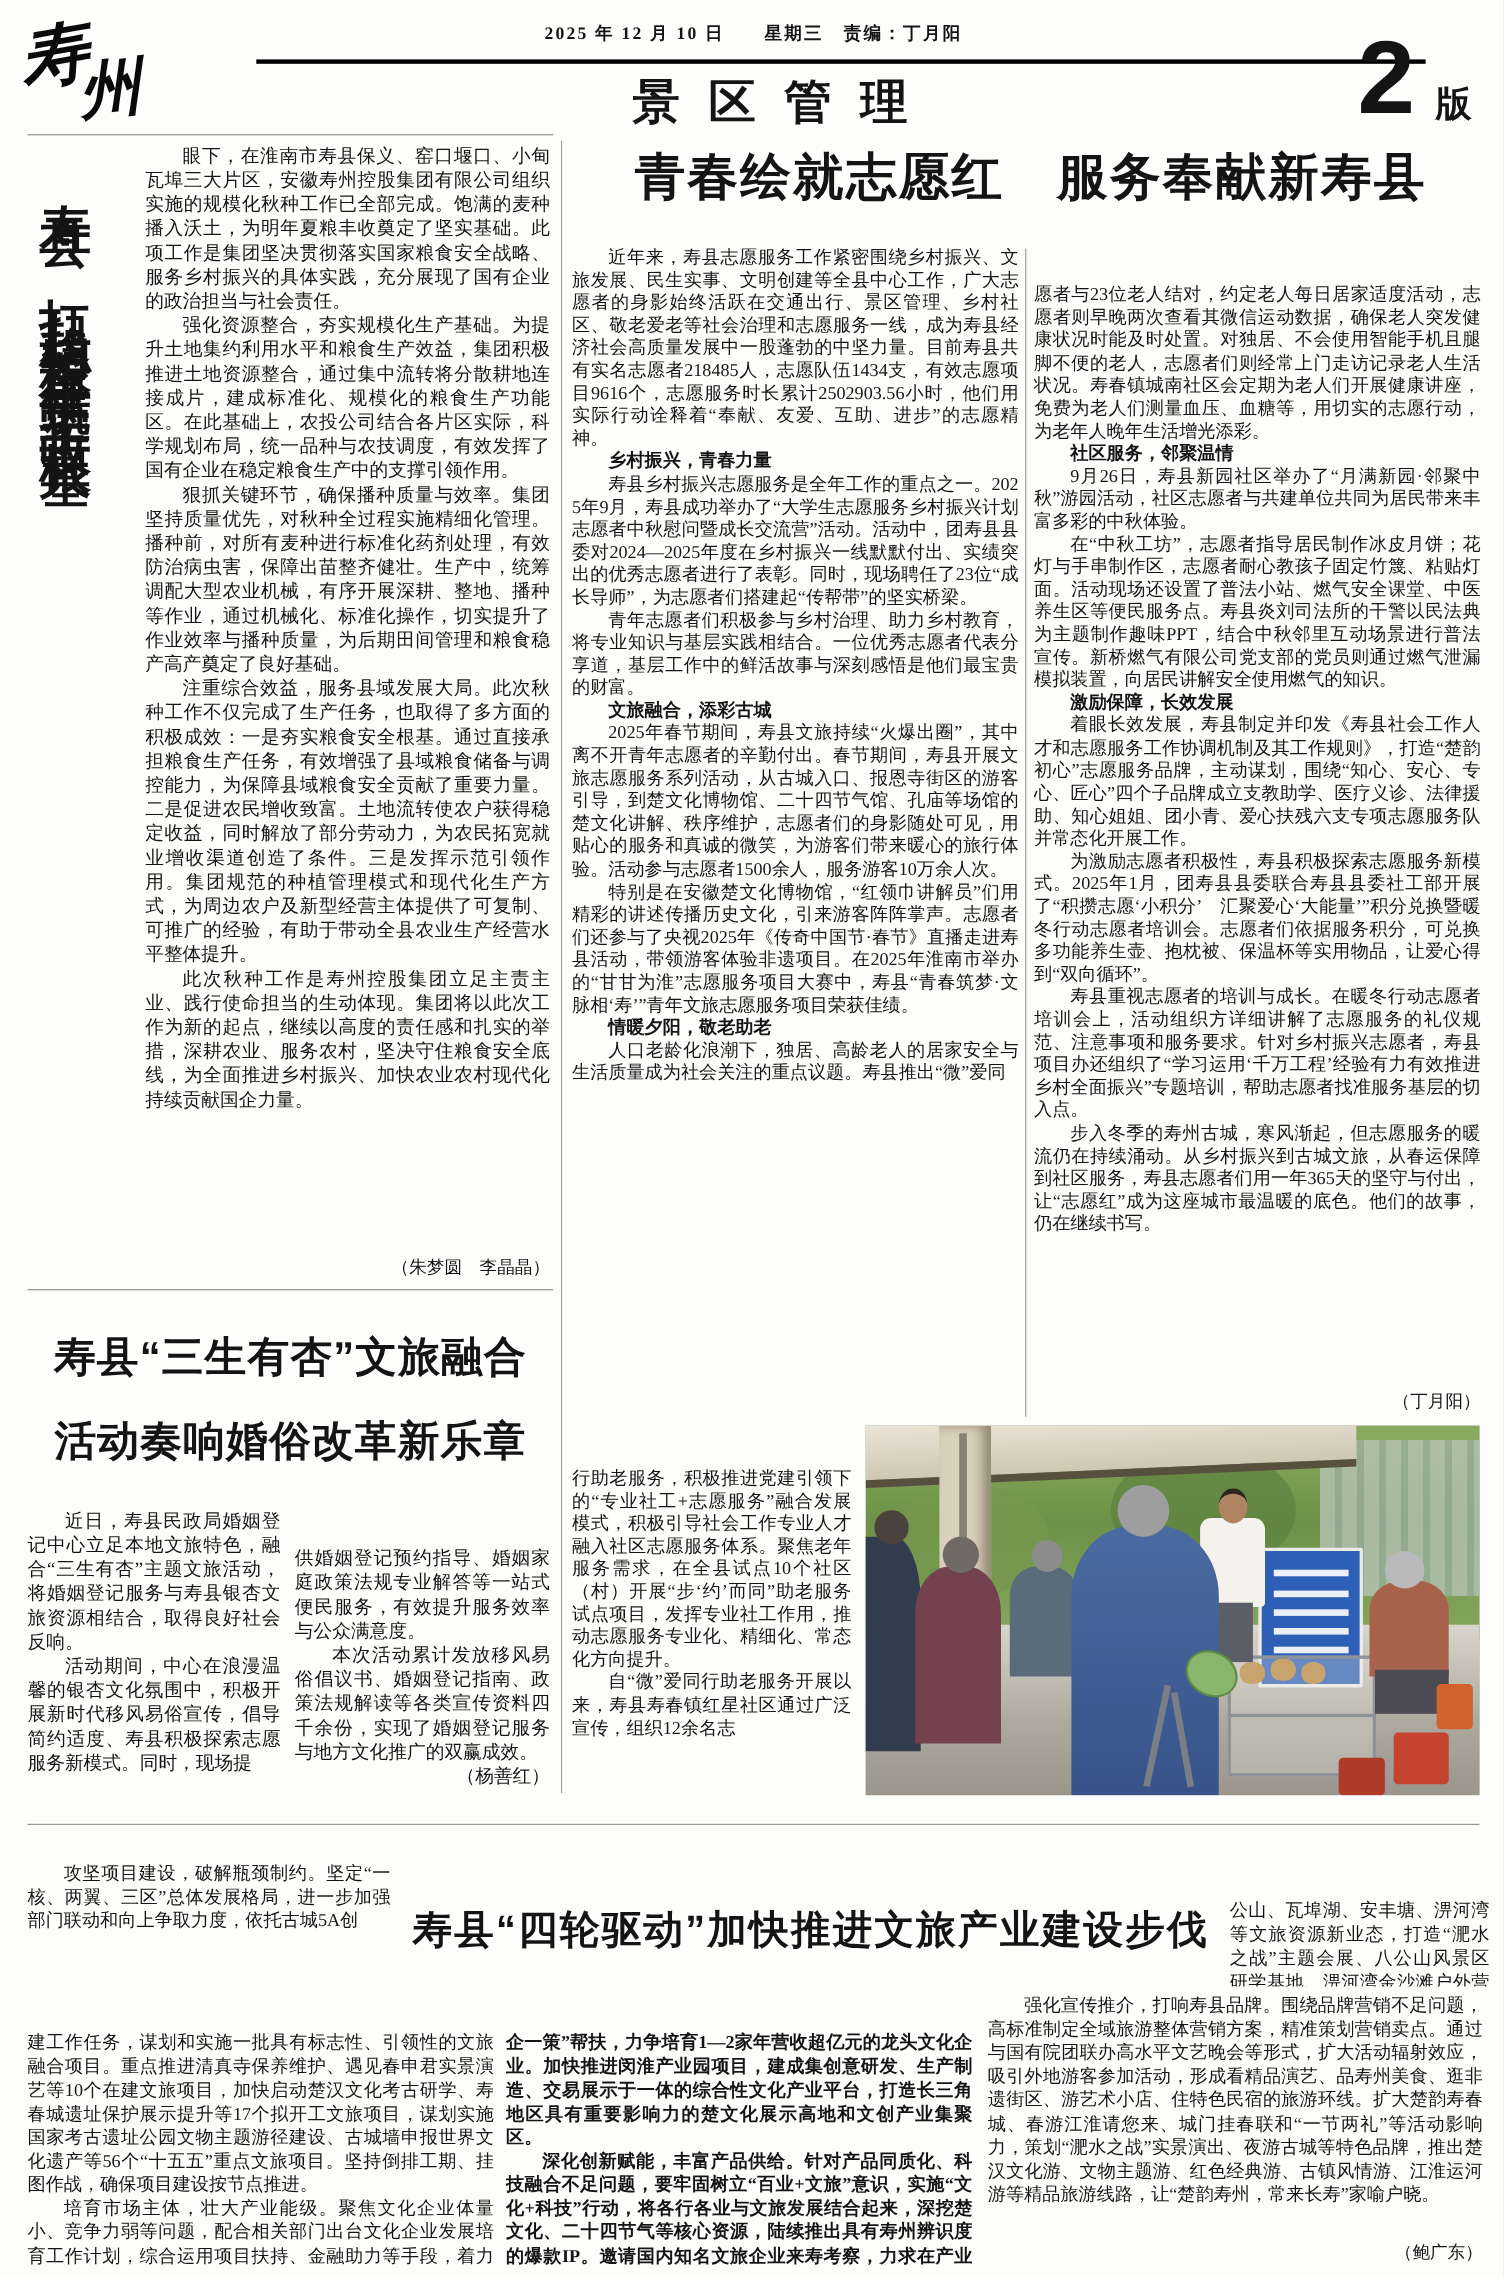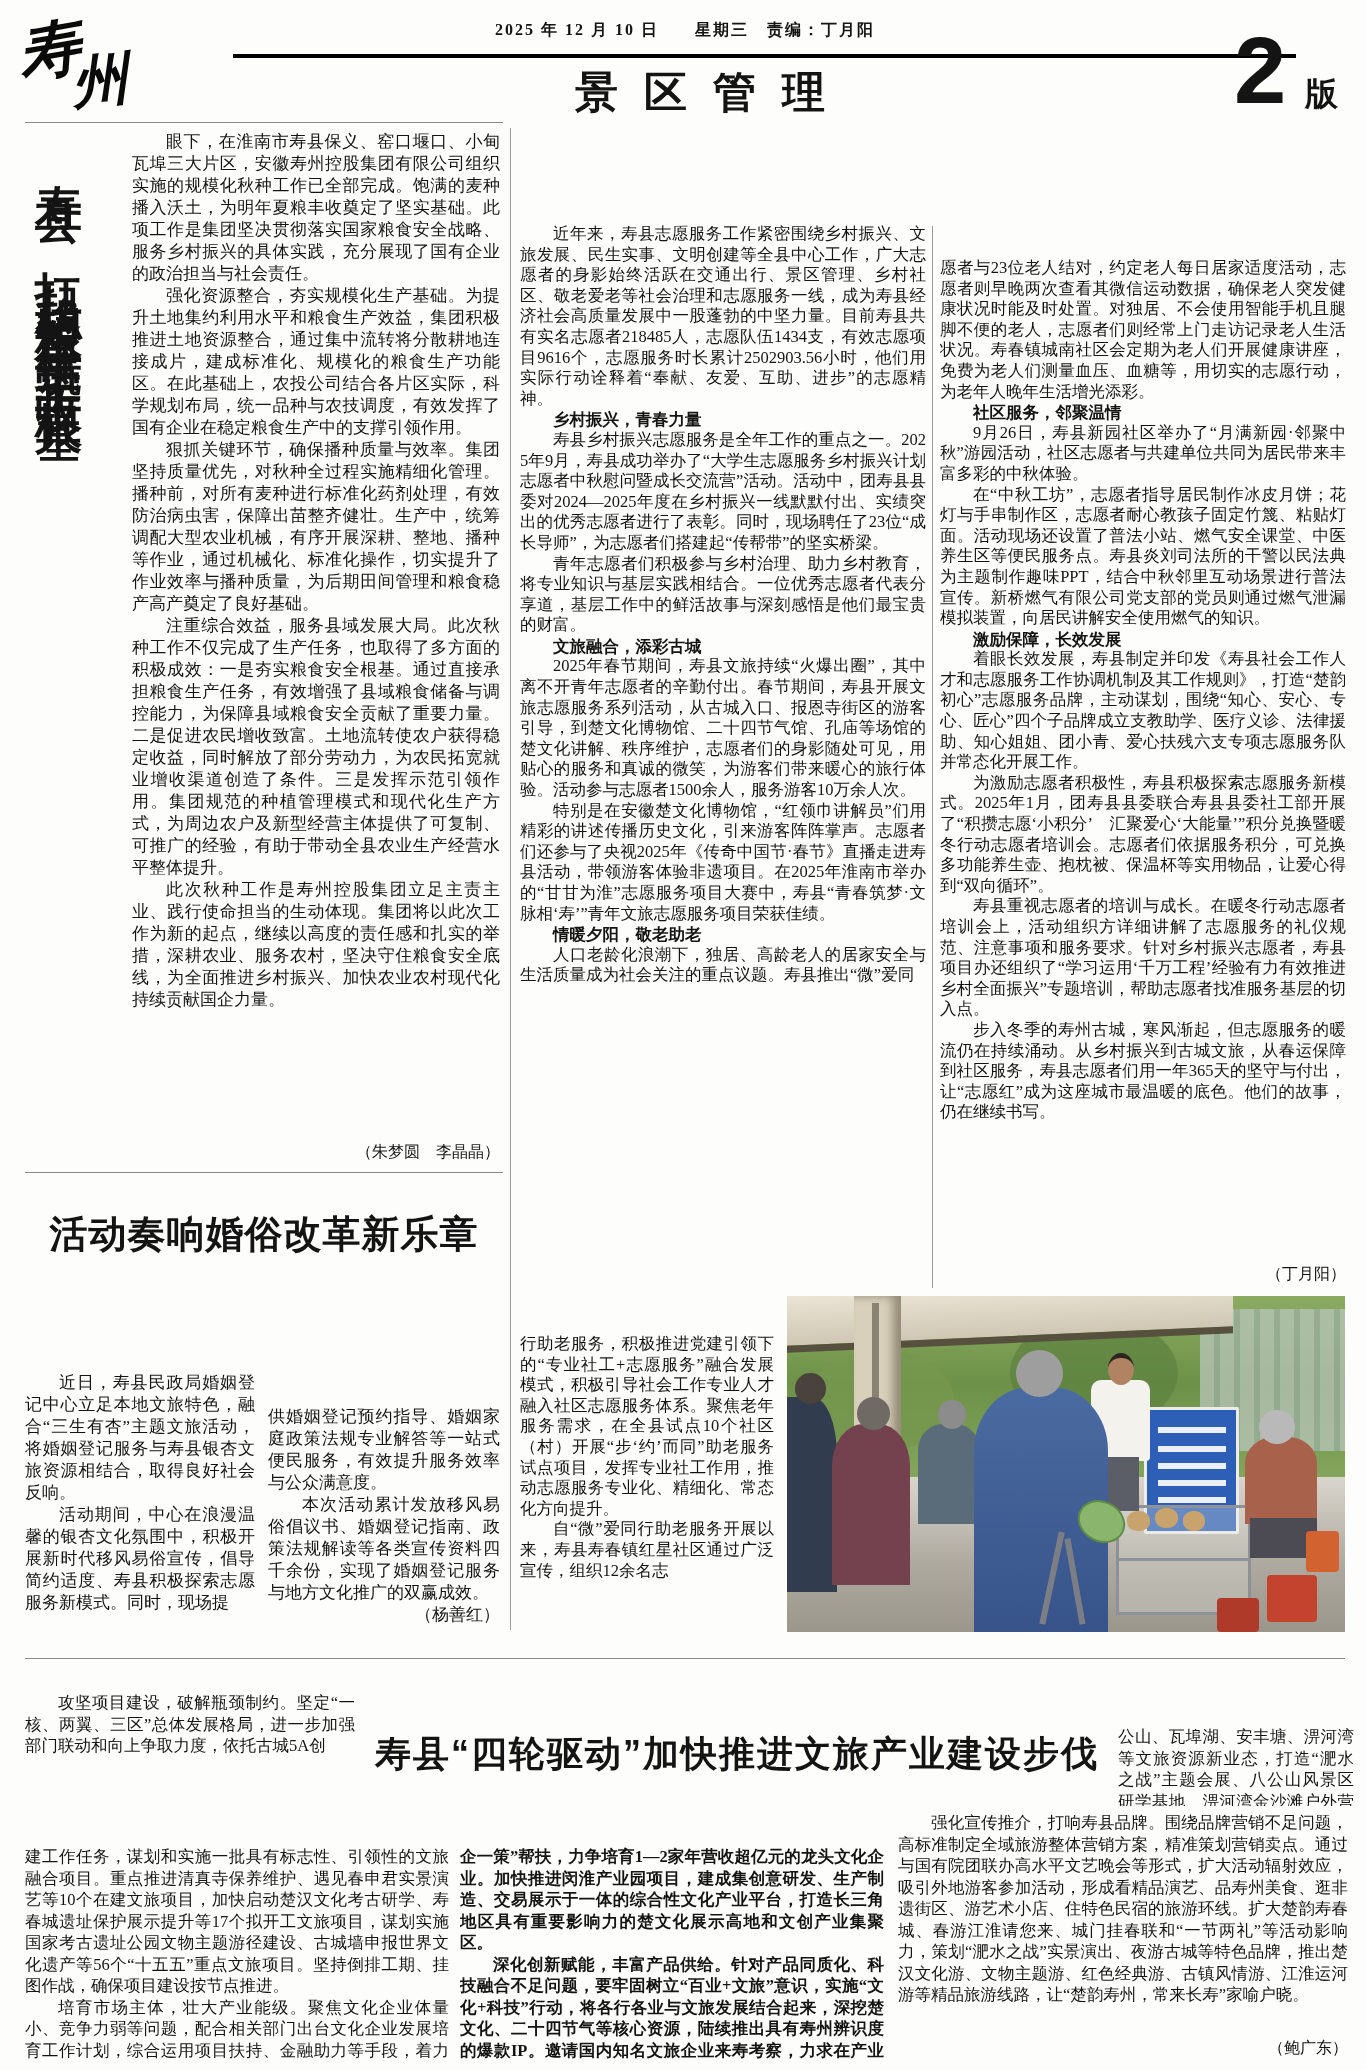--- a/index.html
+++ b/index.html
@@ -98,33 +98,35 @@
       <p class="para p">眼下，在淮南市寿县保义、窑口堰口、小甸瓦埠三大片区，安徽寿州控股集团有限公司组织实施的规模化秋种工作已全部完成。饱满的麦种播入沃土，为明年夏粮丰收奠定了坚实基础。此项工作是集团坚决贯彻落实国家粮食安全战略、服务乡村振兴的具体实践，充分展现了国有企业的政治担当与社会责任。</p>
       <p class="para p">强化资源整合，夯实规模化生产基础。为提升土地集约利用水平和粮食生产效益，集团积极推进土地资源整合，通过集中流转将分散耕地连接成片，建成标准化、规模化的粮食生产功能区。在此基础上，农投公司结合各片区实际，科学规划布局，统一品种与农技调度，有效发挥了国有企业在稳定粮食生产中的支撑引领作用。</p>
       <p class="para p">狠抓关键环节，确保播种质量与效率。集团坚持质量优先，对秋种全过程实施精细化管理。播种前，对所有麦种进行标准化药剂处理，有效防治病虫害，保障出苗整齐健壮。生产中，统筹调配大型农业机械，有序开展深耕、整地、播种等作业，通过机械化、标准化操作，切实提升了作业效率与播种质量，为后期田间管理和粮食稳产高产奠定了良好基础。</p>
       <p class="para p">注重综合效益，服务县域发展大局。此次秋种工作不仅完成了生产任务，也取得了多方面的积极成效：一是夯实粮食安全根基。通过直接承担粮食生产任务，有效增强了县域粮食储备与调控能力，为保障县域粮食安全贡献了重要力量。二是促进农民增收致富。土地流转使农户获得稳定收益，同时解放了部分劳动力，为农民拓宽就业增收渠道创造了条件。三是发挥示范引领作用。集团规范的种植管理模式和现代化生产方式，为周边农户及新型经营主体提供了可复制、可推广的经验，有助于带动全县农业生产经营水平整体提升。</p>
       <p class="para p">此次秋种工作是寿州控股集团立足主责主业、践行使命担当的生动体现。集团将以此次工作为新的起点，继续以高度的责任感和扎实的举措，深耕农业、服务农村，坚决守住粮食安全底线，为全面推进乡村振兴、加快农业农村现代化持续贡献国企力量。</p>
     </div>
   <div class="abs byline" style="left:132px;top:1142px;width:368px;">（朱梦圆　李晶晶）</div>
   <div class="abs hrule" style="left:25px;top:1172px;width:478px;"></div>
 
   <div class="abs mar-headline h-sans">
+    <div>寿县“三生有杏”文旅融合</div>
     <div>活动奏响婚俗改革新乐章</div>
   </div>
   <div class="abs col f-mar" style="left:25px;top:1372px;width:230px;height:262px;">
       <p class="para p">近日，寿县民政局婚姻登记中心立足本地文旅特色，融合“三生有杏”主题文旅活动，将婚姻登记服务与寿县银杏文旅资源相结合，取得良好社会反响。</p>
       <p class="para p">活动期间，中心在浪漫温馨的银杏文化氛围中，积极开展新时代移风易俗宣传，倡导简约适度、寿县积极探索志愿服务新模式。同时，现场提</p>
     </div>
   <div class="abs col f-mar" style="left:268px;top:1372px;width:232px;height:262px;">
       <p class="para cont">供婚姻登记预约指导、婚姻家庭政策法规专业解答等一站式便民服务，有效提升服务效率与公众满意度。</p>
       <p class="para p">本次活动累计发放移风易俗倡议书、婚姻登记指南、政策法规解读等各类宣传资料四千余份，实现了婚姻登记服务与地方文化推广的双赢成效。</p>
       <p class="para sign">（杨善红）</p>
     </div>
 
   <div class="abs vrule" style="left:510px;top:128px;height:1502px;"></div>
+  <div class="abs vol-headline h-serif">青春绘就志愿红　服务奉献新寿县</div>
   <div class="abs vrule" style="left:932px;top:226px;height:1062px;"></div>
   <div class="abs col f-main" style="left:520px;top:224px;width:406px;height:1052px;">
       <p class="para p">近年来，寿县志愿服务工作紧密围绕乡村振兴、文旅发展、民生实事、文明创建等全县中心工作，广大志愿者的身影始终活跃在交通出行、景区管理、乡村社区、敬老爱老等社会治理和志愿服务一线，成为寿县经济社会高质量发展中一股蓬勃的中坚力量。目前寿县共有实名志愿者218485人，志愿队伍1434支，有效志愿项目9616个，志愿服务时长累计2502903.56小时，他们用实际行动诠释着“奉献、友爱、互助、进步”的志愿精神。</p>
       <p class="para subhead">乡村振兴，青春力量</p>
       <p class="para p">寿县乡村振兴志愿服务是全年工作的重点之一。2025年9月，寿县成功举办了“大学生志愿服务乡村振兴计划志愿者中秋慰问暨成长交流营”活动。活动中，团寿县县委对2024—2025年度在乡村振兴一线默默付出、实绩突出的优秀志愿者进行了表彰。同时，现场聘任了23位“成长导师”，为志愿者们搭建起“传帮带”的坚实桥梁。</p>
       <p class="para p">青年志愿者们积极参与乡村治理、助力乡村教育，将专业知识与基层实践相结合。一位优秀志愿者代表分享道，基层工作中的鲜活故事与深刻感悟是他们最宝贵的财富。</p>
       <p class="para subhead">文旅融合，添彩古城</p>
       <p class="para p">2025年春节期间，寿县文旅持续“火爆出圈”，其中离不开青年志愿者的辛勤付出。春节期间，寿县开展文旅志愿服务系列活动，从古城入口、报恩寺街区的游客引导，到楚文化博物馆、二十四节气馆、孔庙等场馆的楚文化讲解、秩序维护，志愿者们的身影随处可见，用贴心的服务和真诚的微笑，为游客们带来暖心的旅行体验。活动参与志愿者1500余人，服务游客10万余人次。</p>
       <p class="para p">特别是在安徽楚文化博物馆，“红领巾讲解员”们用精彩的讲述传播历史文化，引来游客阵阵掌声。志愿者们还参与了央视2025年《传奇中国节·春节》直播走进寿县活动，带领游客体验非遗项目。在2025年淮南市举办的“甘甘为淮”志愿服务项目大赛中，寿县“青春筑梦·文脉相‘寿’”青年文旅志愿服务项目荣获佳绩。</p>
       <p class="para subhead">情暖夕阳，敬老助老</p>

